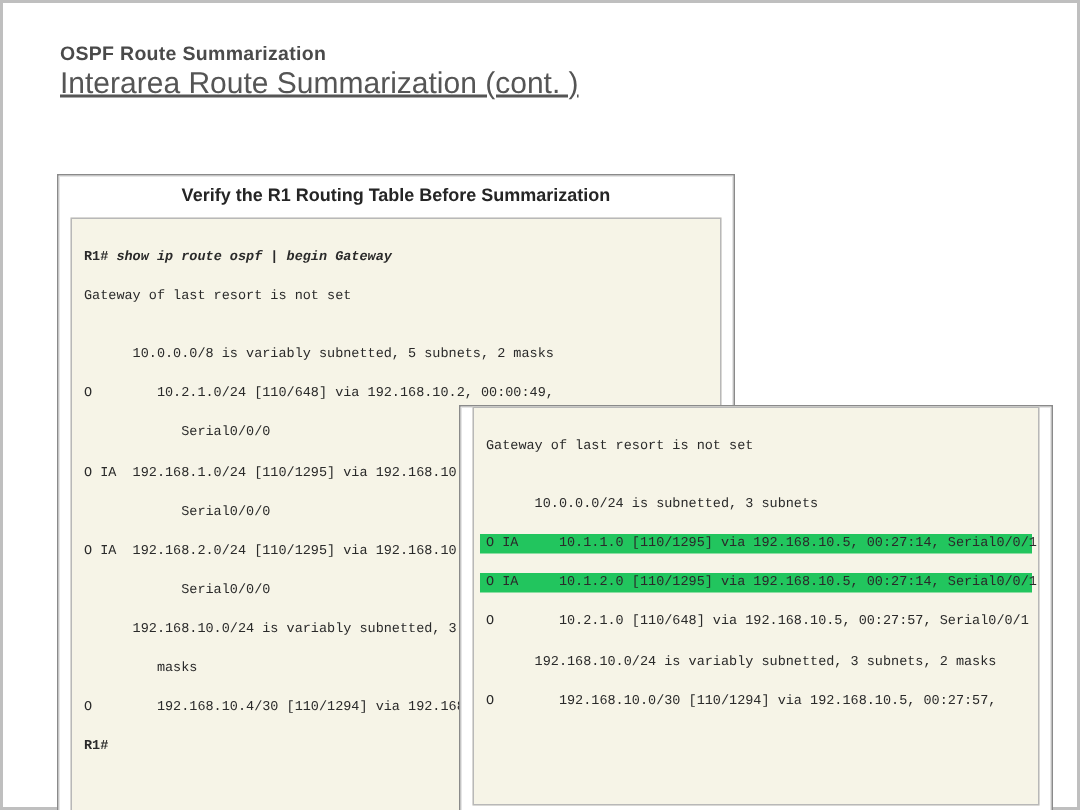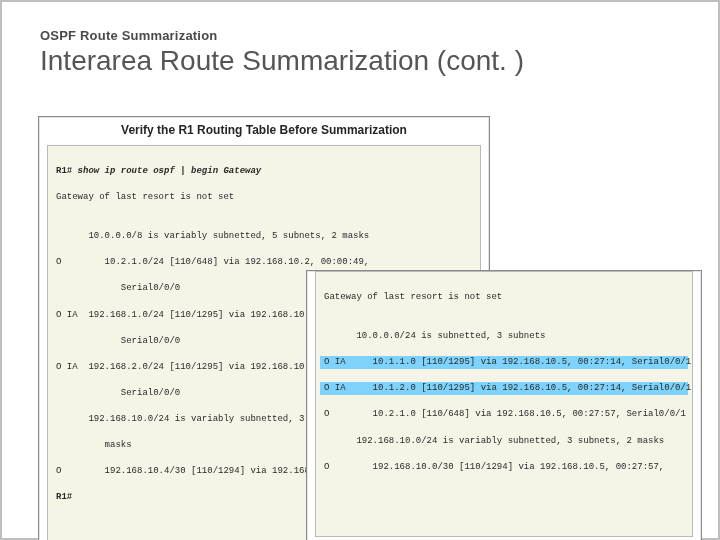--- a/index.html
+++ b/index.html
@@ -1,19 +1,19 @@
 <!DOCTYPE html>
 <html><head>
 <meta charset="utf-8">
 <style>
   * { box-sizing: border-box; margin: 0; padding: 0; }
   html, body { width: 720px; height: 540px; background: #fff; font-family: Arial, Helvetica, sans-serif; overflow: hidden; }
   .slide { position: relative; width: 720px; height: 540px; border: 2px solid #bfbfbf; padding: 26px 34px 20px 38px; }
   .topic { font-size: 13px; font-weight: 700; color: #4a4a4a; letter-spacing: .2px; }
-  .title { font-size: 28px; font-weight: 400; color: #555; margin-top: 2px; }
+  .title { font-size: 20px; font-weight: 400; color: #555; margin-top: 2px; text-decoration: underline; }
 
   
   .card {
     position: absolute;
     background: #fff;
     border: 1px solid #8a8a8a;
     box-shadow: 0 0 0 1px #e5e5e5 inset;
   }
   .card .caption {
     font-size: 12px; font-weight: 700; color: #252525;
@@ -28,21 +28,21 @@
     font-size: 9px;
     line-height: 1.45;
     color: #2a2a2a;
     padding: 6px 8px 10px 8px;
     white-space: pre;
     overflow: hidden;
   }
   .card .cli .row { display: block; }
   .card .cli .prompt { font-weight: 700; }
   .card .cli .cmd { font-weight: 700; font-style: italic; }
-  .card .cli .hl { background: #7dd3fc; display: block; padding: 0 4px; margin: 0 -4px; }
+  .card .cli .hl { background: #22c55e; display: block; padding: 0 4px; margin: 0 -4px; }
 
   
   #card1 { left: 36px;  top: 114px; width: 452px; }
   #card2 { left: 304px; top: 268px; width: 396px; }
 </style>
 </head>
 <body>
 
 <div class="slide">
   <div class="topic">OSPF Route Summarization</div>

